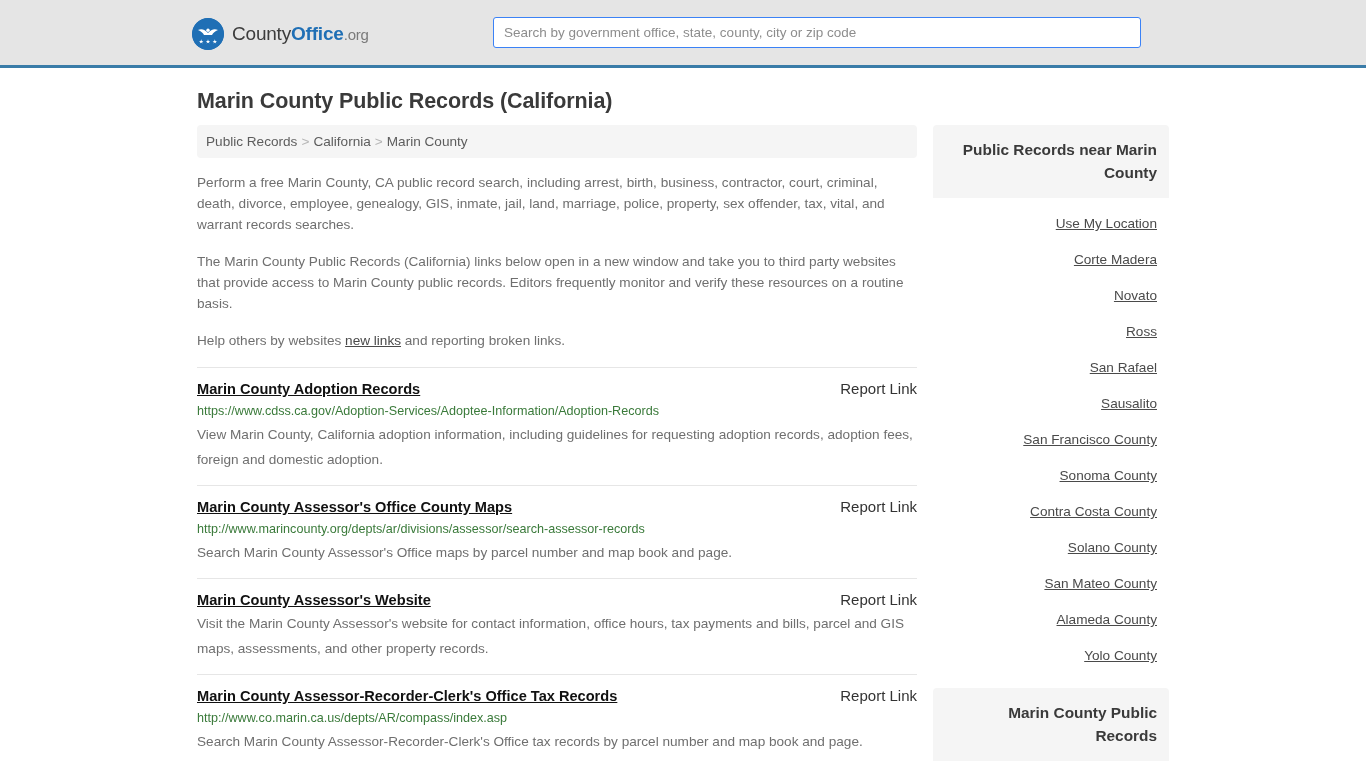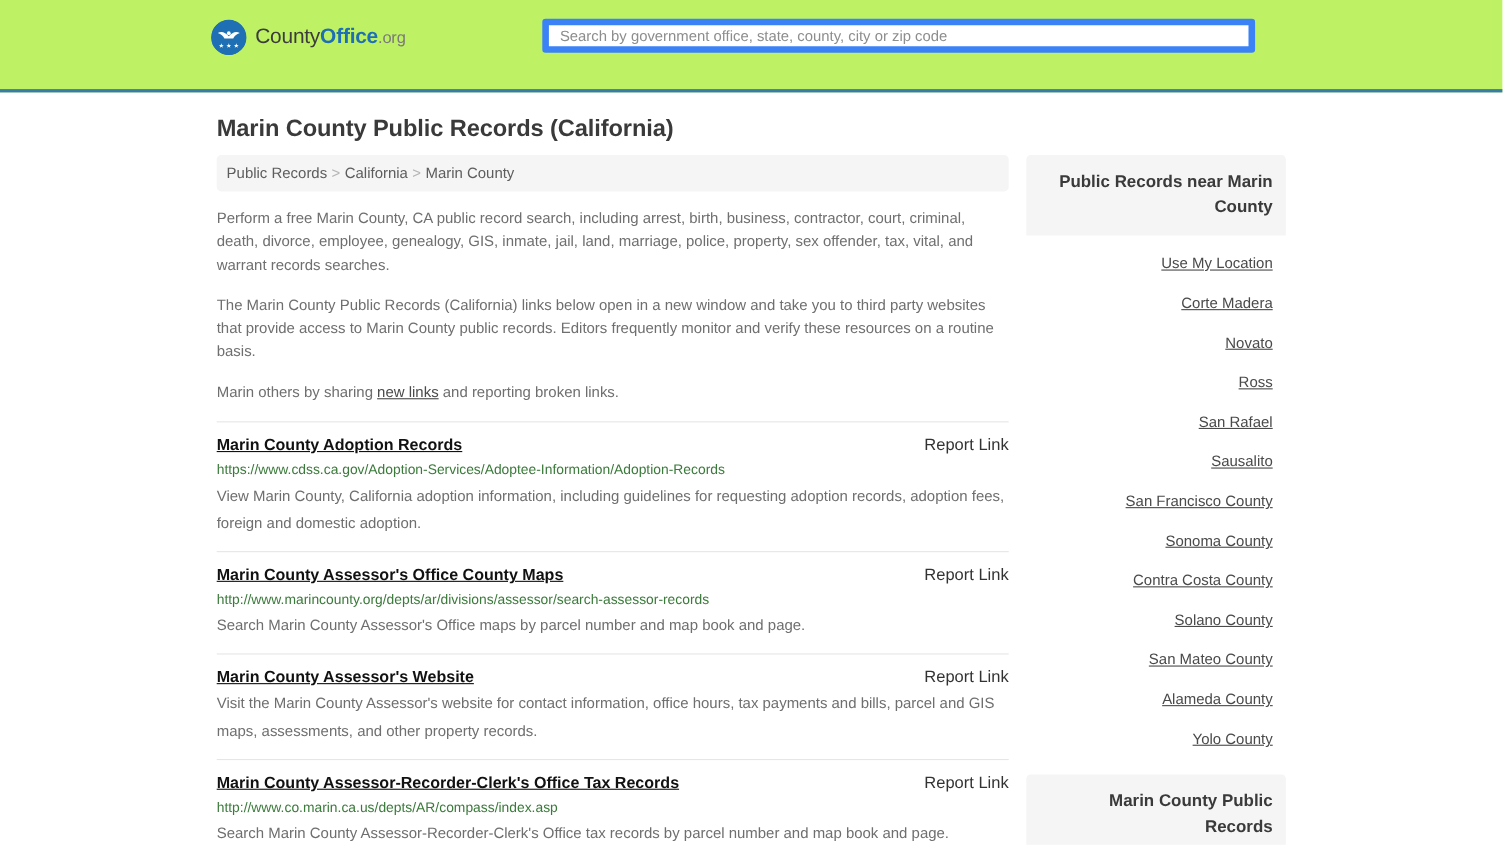--- a/index.html
+++ b/index.html
@@ -6,22 +6,22 @@
   html, body {
     margin: 0; padding: 0;
     width: 1366px; height: 768px;
     overflow: hidden;
     background: #ffffff;
     font-family: "Liberation Sans", sans-serif;
   }
 
   
   .site-header {
-    height: 84px;
-    background: #bef264;
+    height: 68px;
+    background: #e5e5e5;
     border-bottom: 3px solid #3a7ca8;
     display: flex;
     align-items: center;
     position: relative;
   }
   .brand {
     position: absolute;
     left: 192px;
     top: 18px;
     display: flex;
@@ -53,21 +53,21 @@
     left: 493px;
     top: 17px;
     width: 648px;
   }
   .search-input {
     width: 100%;
     height: 31px;
     padding: 4px 10px;
     font-size: 13.5px;
     color: #555;
-    border: 6px solid #3b82f6;
+    border: 1px solid #3b82f6;
     border-radius: 3px;
     background: #ffffff;
     outline: none;
     font-family: "Liberation Sans", sans-serif;
   }
   .search-input::placeholder { color: #8d8d8d; }
 
   
   .page {
     width: 1366px;
@@ -223,21 +223,21 @@
 
     <div class="col-main">
 
       <div class="breadcrumb">
         <a href="#">Public Records</a><span class="sep">&gt;</span><a href="#">California</a><span class="sep">&gt;</span><span class="crumb-current">Marin County</span>
       </div>
 
       <div class="intro">
         <p>Perform a free Marin County, CA public record search, including arrest, birth, business, contractor, court, criminal, death, divorce, employee, genealogy, GIS, inmate, jail, land, marriage, police, property, sex offender, tax, vital, and warrant records searches.</p>
         <p>The Marin County Public Records (California) links below open in a new window and take you to third party websites that provide access to Marin County public records. Editors frequently monitor and verify these resources on a routine basis.</p>
-        <p><span>Marin others by sharing </span><a class="newlinks" href="#">new links</a><span> and reporting broken links.</span></p>
+        <p><span>Help others by websites </span><a class="newlinks" href="#">new links</a><span> and reporting broken links.</span></p>
       </div>
 
       <div class="records">
 
         <div class="record">
           <div class="rec-head">
             <a class="rec-title" href="#">Marin County Adoption Records</a>
             <span class="rec-report">Report Link</span>
           </div>
           <div class="rec-url">https://www.cdss.ca.gov/Adoption-Services/Adoptee-Information/Adoption-Records</div>

